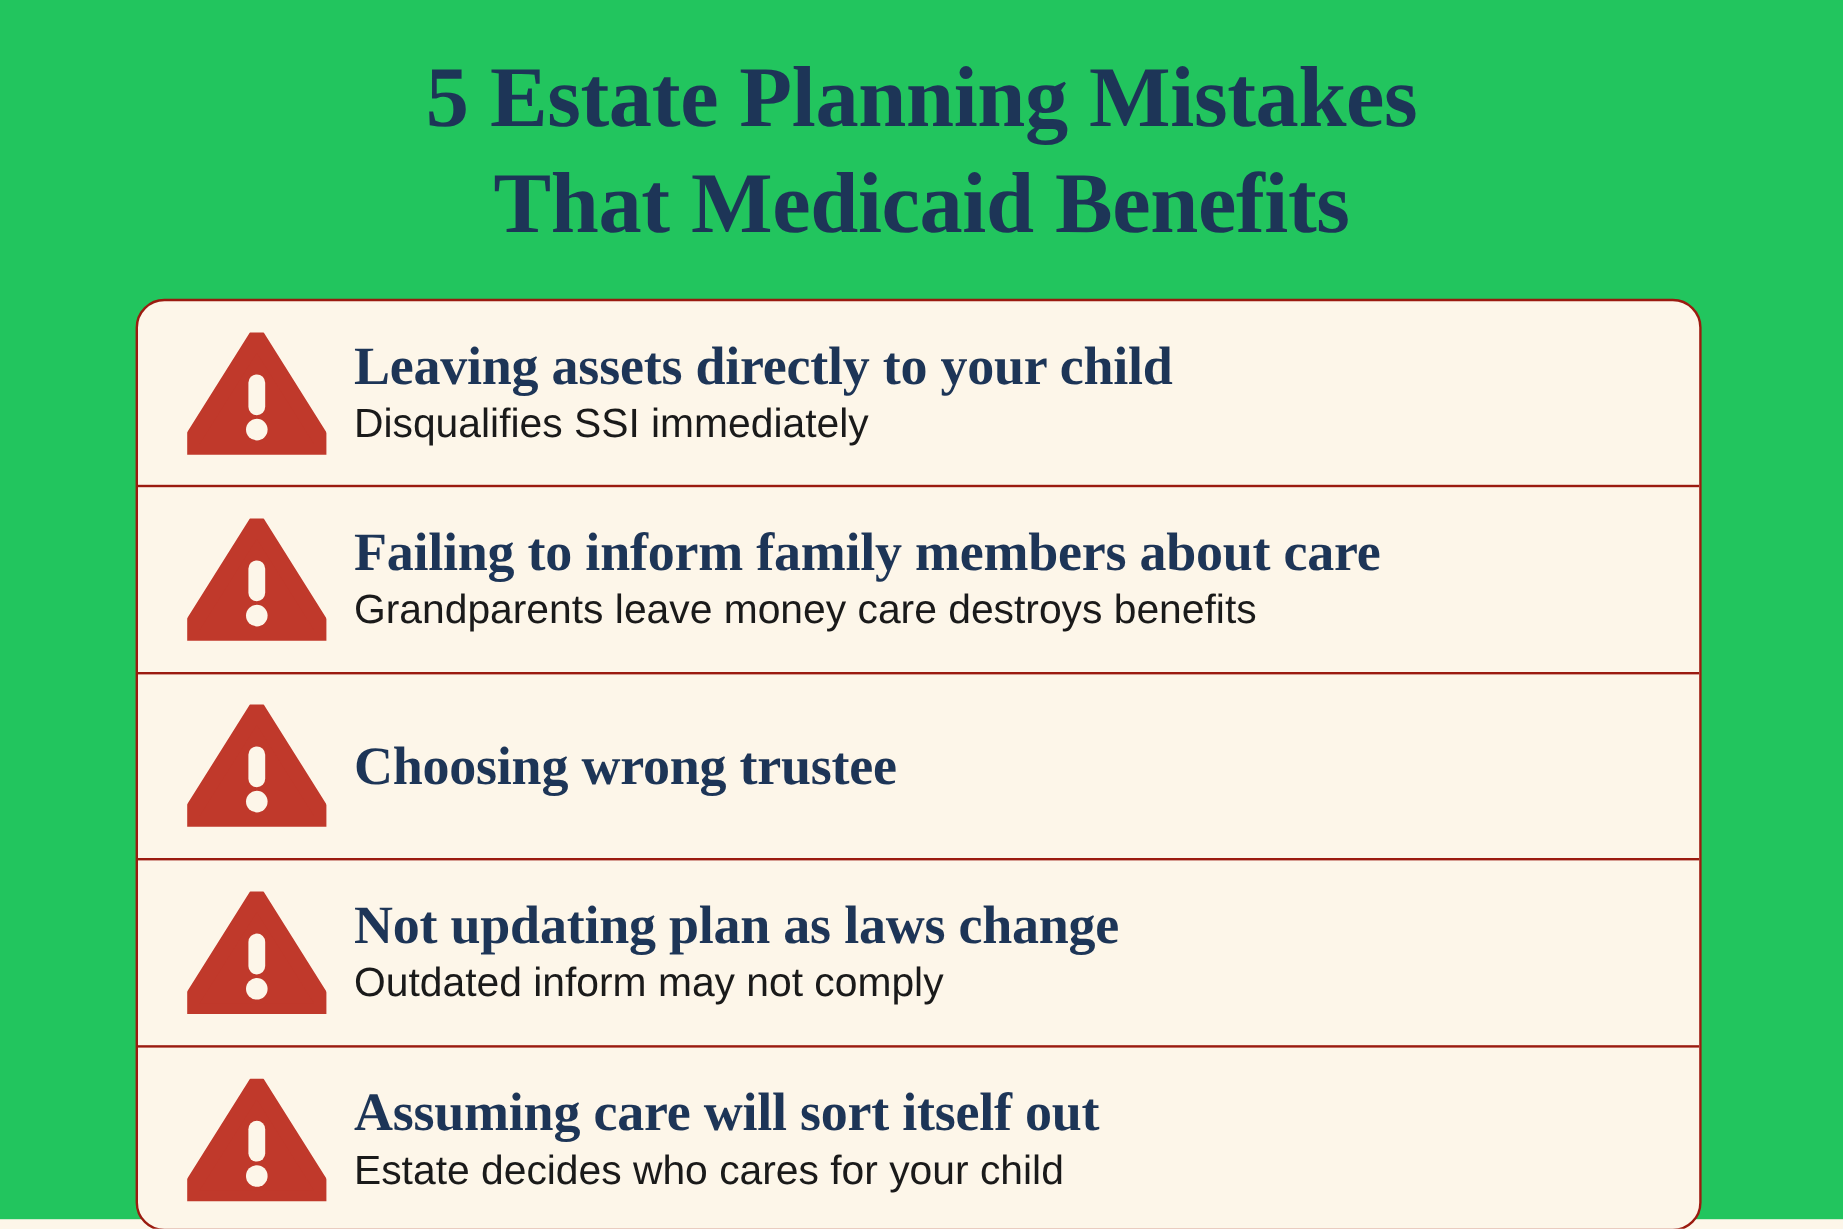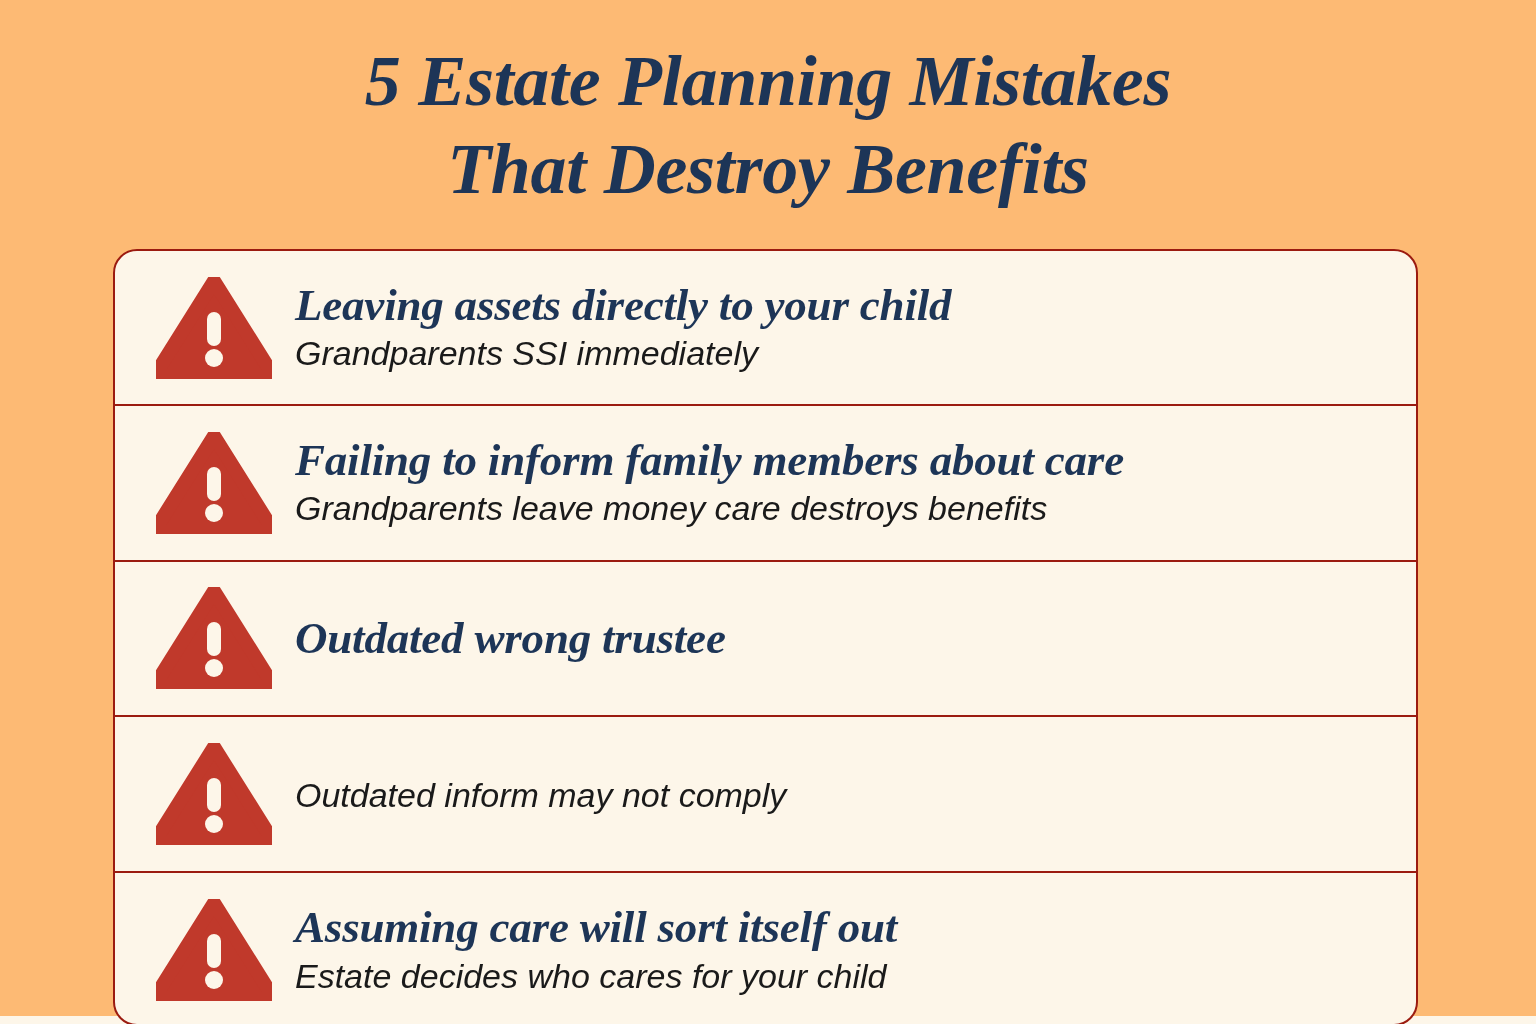--- a/index.html
+++ b/index.html
@@ -11,23 +11,22 @@
     height: 1024px;
     background: #fdf6e9;
     font-family: "Liberation Sans", sans-serif;
     overflow: hidden;
   }
 
   .poster {
     position: relative;
     width: 1536px;
     height: 1016px;
-    background: #fdba74;
+    background: #22c55e;
     box-sizing: border-box;
-    font-style: italic;
   }
 
   
   .title-block {
     position: absolute;
     top: 38px;
     left: 0;
     width: 1536px;
     text-align: center;
   }
@@ -107,36 +106,36 @@
     white-space: nowrap;
   }
 </style>
 </head>
 <body>
 
 <div class="poster">
 
   <div class="title-block">
     <div class="title-line">5 Estate Planning Mistakes</div>
-    <div class="title-line">That Destroy Benefits</div>
+    <div class="title-line">That Medicaid Benefits</div>
   </div>
 
   <div class="card">
 
     <div class="row">
       <div class="icon-cell">
         <svg class="warn-icon" viewBox="0 0 116 102" aria-hidden="true">
           <path d="M58 4 L112 90 Q118 100 106 100 L10 100 Q-2 100 4 90 Z" fill="#c0392b" stroke="#c0392b" stroke-width="14" stroke-linejoin="round"></path>
           <rect x="51" y="35" width="14" height="34" rx="7" fill="#fdf6e9"></rect>
           <circle cx="58" cy="81" r="9" fill="#fdf6e9"></circle>
         </svg>
       </div>
       <div class="text-cell">
         <div class="row-title">Leaving assets directly to your child</div>
-        <div class="row-sub">Grandparents SSI immediately</div>
+        <div class="row-sub">Disqualifies SSI immediately</div>
       </div>
     </div>
 
     <div class="row">
       <div class="icon-cell">
         <svg class="warn-icon" viewBox="0 0 116 102" aria-hidden="true">
           <path d="M58 4 L112 90 Q118 100 106 100 L10 100 Q-2 100 4 90 Z" fill="#c0392b" stroke="#c0392b" stroke-width="14" stroke-linejoin="round"></path>
           <rect x="51" y="35" width="14" height="34" rx="7" fill="#fdf6e9"></rect>
           <circle cx="58" cy="81" r="9" fill="#fdf6e9"></circle>
         </svg>
@@ -149,33 +148,34 @@
 
     <div class="row">
       <div class="icon-cell">
         <svg class="warn-icon" viewBox="0 0 116 102" aria-hidden="true">
           <path d="M58 4 L112 90 Q118 100 106 100 L10 100 Q-2 100 4 90 Z" fill="#c0392b" stroke="#c0392b" stroke-width="14" stroke-linejoin="round"></path>
           <rect x="51" y="35" width="14" height="34" rx="7" fill="#fdf6e9"></rect>
           <circle cx="58" cy="81" r="9" fill="#fdf6e9"></circle>
         </svg>
       </div>
       <div class="text-cell">
-        <div class="row-title">Outdated wrong trustee</div>
+        <div class="row-title">Choosing wrong trustee</div>
       </div>
     </div>
 
     <div class="row">
       <div class="icon-cell">
         <svg class="warn-icon" viewBox="0 0 116 102" aria-hidden="true">
           <path d="M58 4 L112 90 Q118 100 106 100 L10 100 Q-2 100 4 90 Z" fill="#c0392b" stroke="#c0392b" stroke-width="14" stroke-linejoin="round"></path>
           <rect x="51" y="35" width="14" height="34" rx="7" fill="#fdf6e9"></rect>
           <circle cx="58" cy="81" r="9" fill="#fdf6e9"></circle>
         </svg>
       </div>
       <div class="text-cell">
+        <div class="row-title">Not updating plan as laws change</div>
         <div class="row-sub">Outdated inform may not comply</div>
       </div>
     </div>
 
     <div class="row">
       <div class="icon-cell">
         <svg class="warn-icon" viewBox="0 0 116 102" aria-hidden="true">
           <path d="M58 4 L112 90 Q118 100 106 100 L10 100 Q-2 100 4 90 Z" fill="#c0392b" stroke="#c0392b" stroke-width="14" stroke-linejoin="round"></path>
           <rect x="51" y="35" width="14" height="34" rx="7" fill="#fdf6e9"></rect>
           <circle cx="58" cy="81" r="9" fill="#fdf6e9"></circle>

